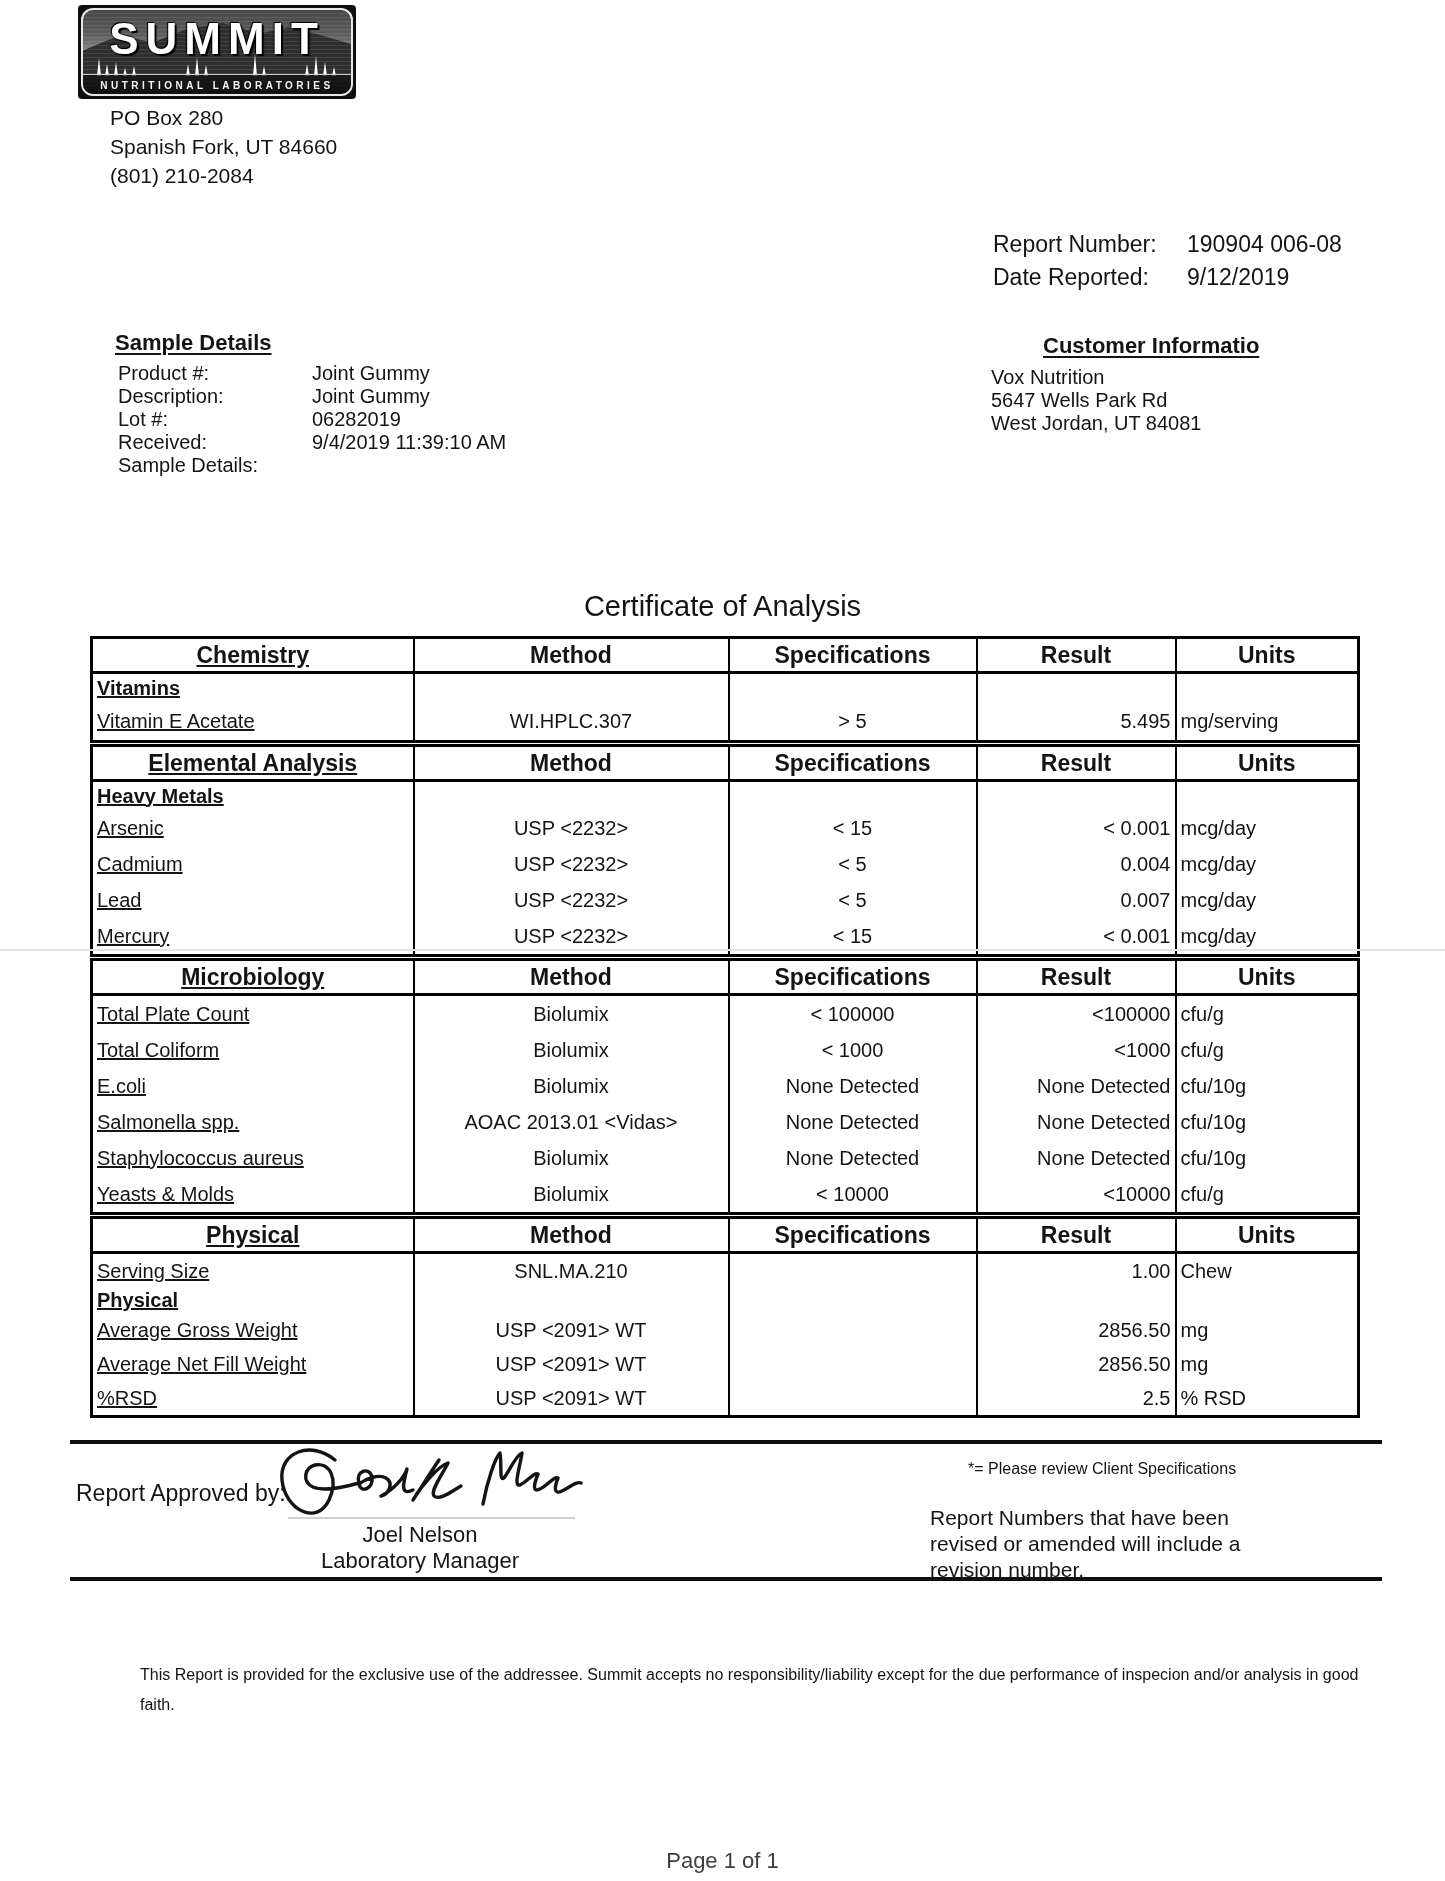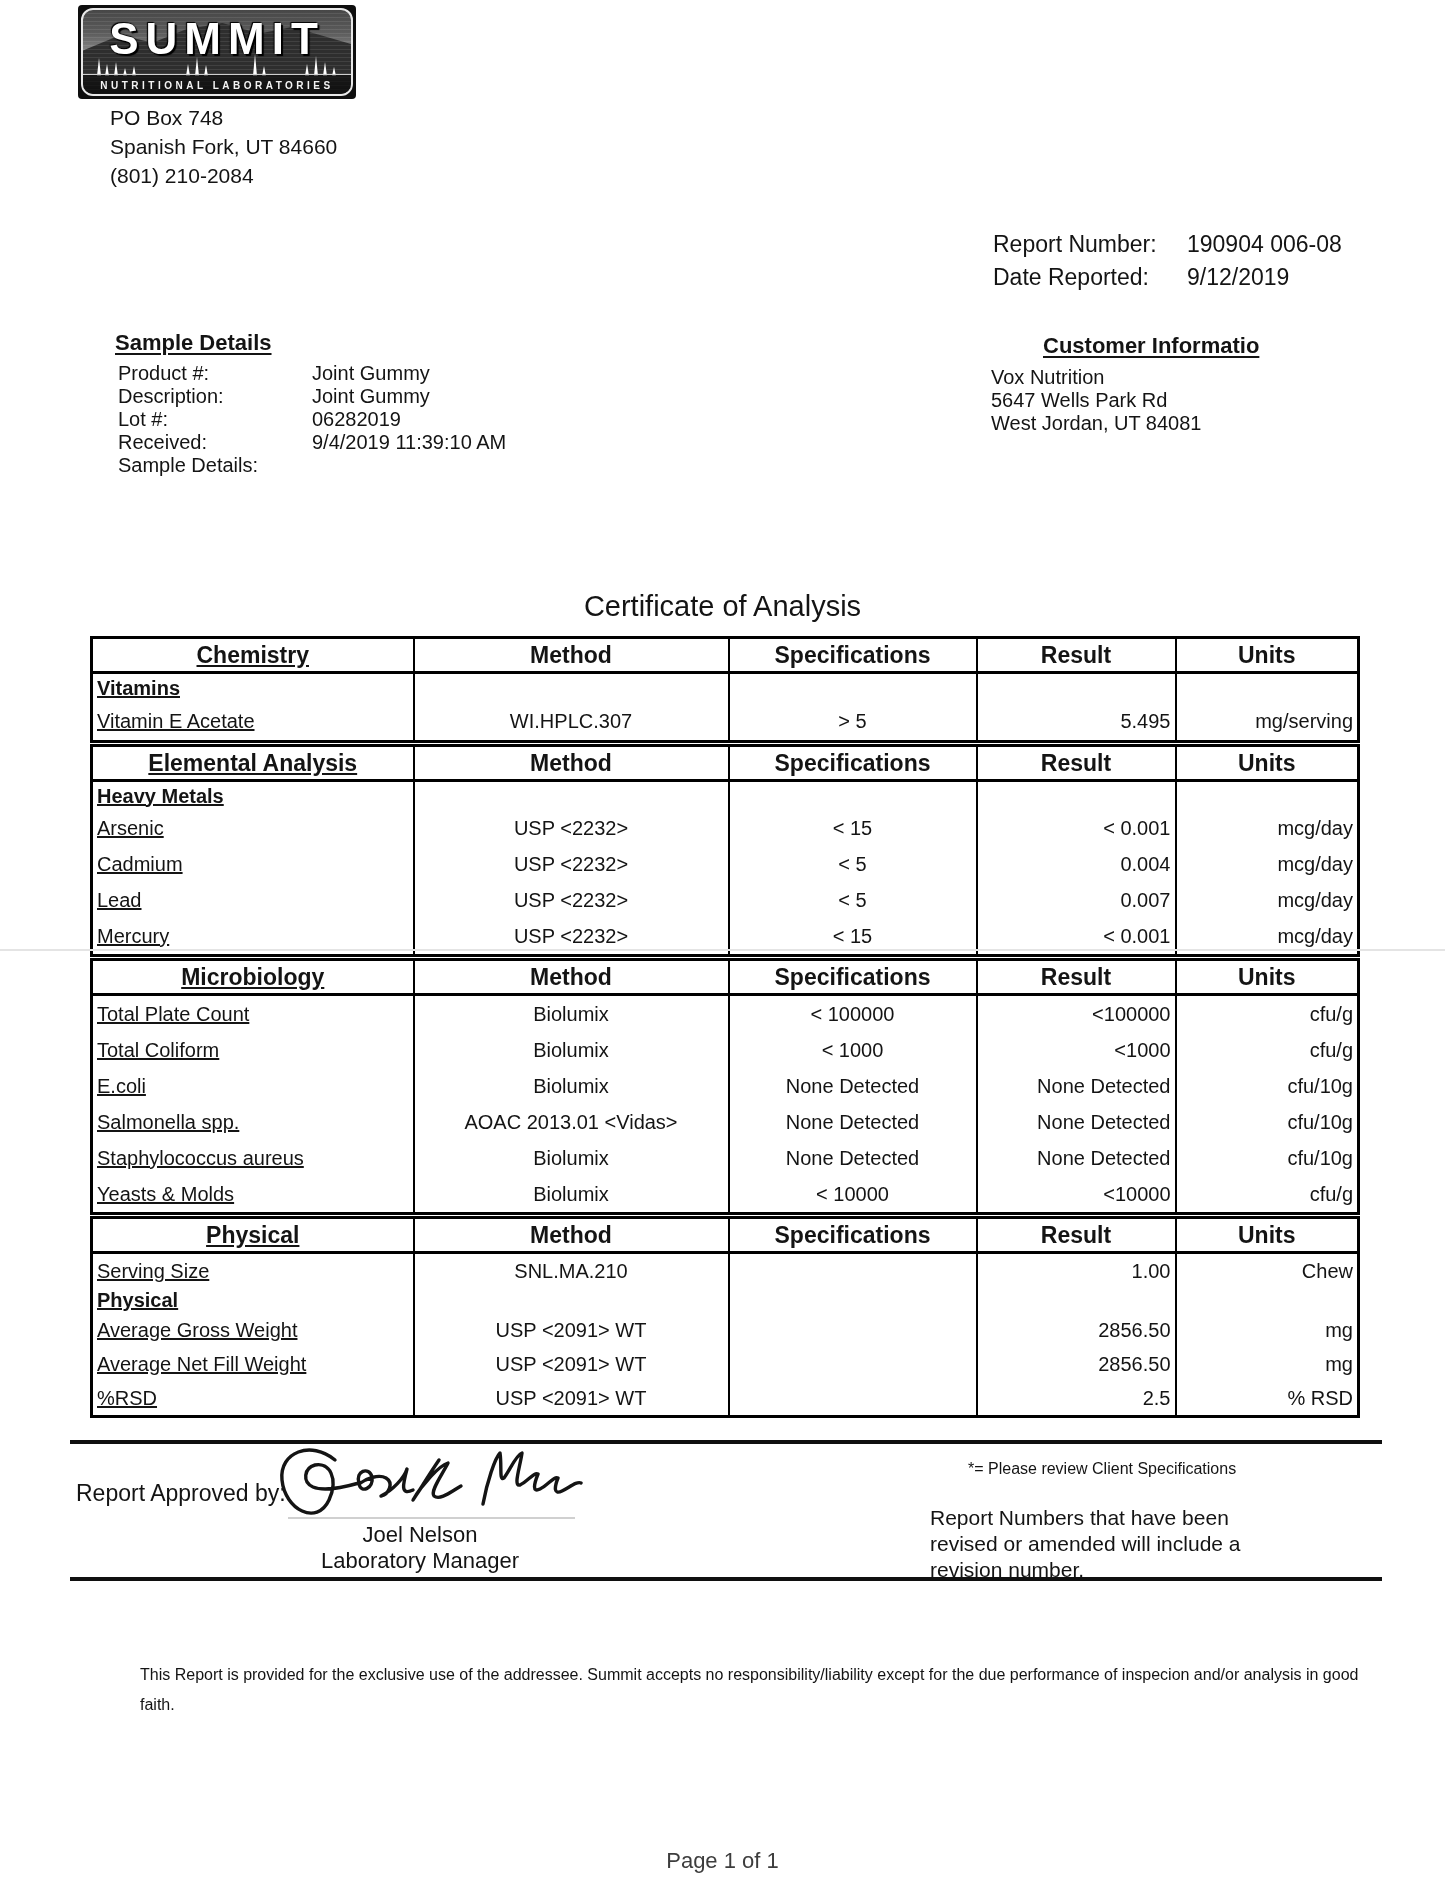--- a/index.html
+++ b/index.html
@@ -49,21 +49,21 @@
   table.coa th { border:2px solid #000; border-top:2px solid #000; border-bottom:3px solid #000;
           height:32px; font-size:23px; font-weight:bold; text-align:center; vertical-align:middle; padding:0; }
   table.coa td { border-left:2px solid #000; border-right:2px solid #000;
           vertical-align:middle; padding:0 4px; }
   tr.row-data td { height:36px; }
   tr.row-sub td  { height:28px; font-weight:bold; }
   td.c-analyte, th.c-analyte { text-align:left; padding-left:10px;text-decoration:underline; }
   th.c-analyte { text-align:center; padding-left:0; }
   td.c-method, td.c-spec { text-align:center; }
   td.c-result { text-align:right; padding-right:9px; }
-  td.c-units  { text-align:right; padding-left:9px; }
+  td.c-units  { text-align:left; padding-left:9px; }
   .t-chem      { top:636px; }
   .t-elemental { top:744px; }
   .t-micro     { top:958px; }
   .t-physical  { top:1216px; }
   .t-physical tr.row-data td { height:34px; }
   .t-physical tr.row-sub td  { height:25px; }
   .t-chem tr.row-data td { height:38px; }
 
   .faint-line { position:absolute; left:0; top:949px; width:1445px; height:2px; background:#e4e4e4; }
 
@@ -110,21 +110,21 @@
           <polygon points="249,24 251,15 253,24"></polygon>
         </g>
       </svg>
       <div class="logo-band"></div>
       <div class="logo-subtitle">NUTRITIONAL LABORATORIES</div>
     </div>
   </div>
 
   <div class="addr">
 
-  <div>PO Box 748</div>
+  <div>PO Box 280</div>
       <div>Spanish Fork, UT 84660</div>
       <div>(801) 210-2084</div>
     </div>
 
   <div class="meta">
 
       <div style="display:contents">
         <div>Report Number:</div>
         <div>190904 006-08</div>
       </div>

